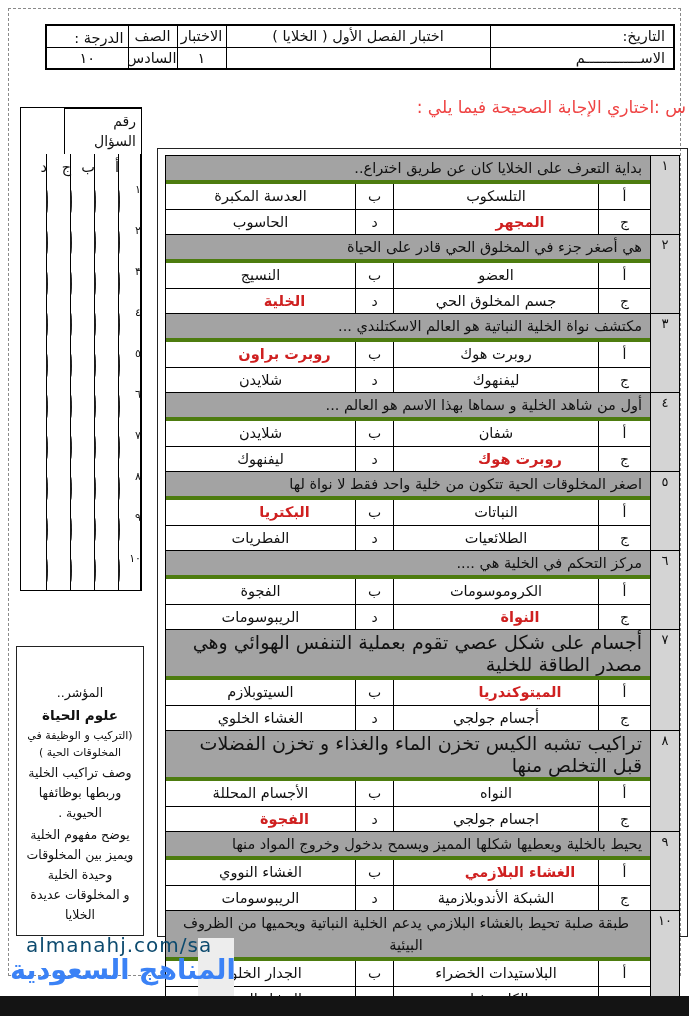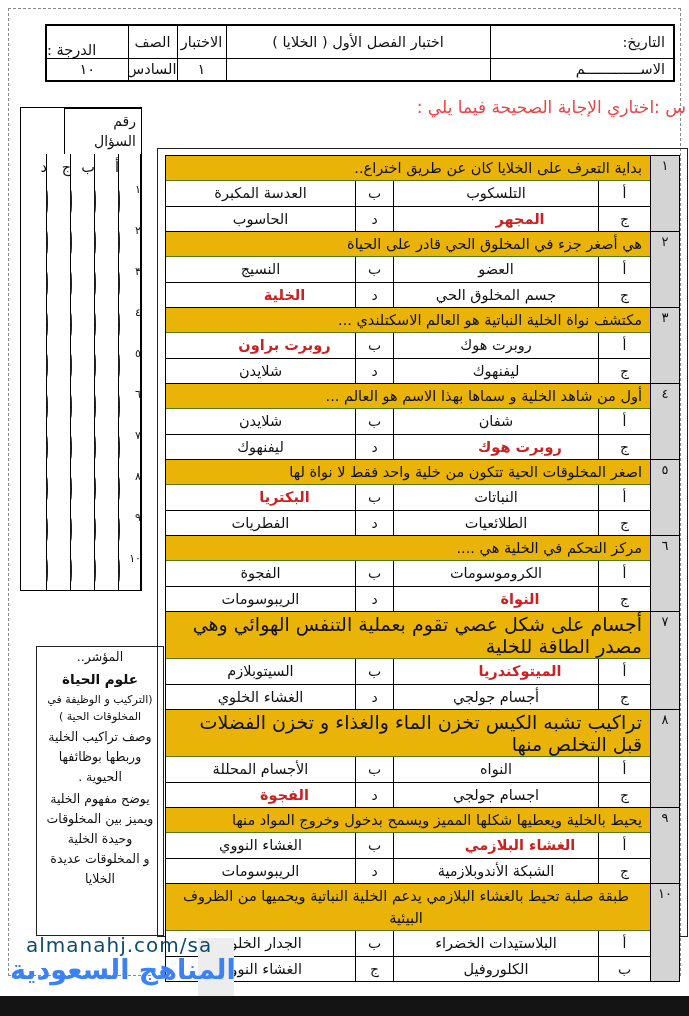--- a/index.html
+++ b/index.html
@@ -21,21 +21,21 @@
   .header-table {
     position:absolute; top:24px; left:45px; width:628px;
     border-collapse:collapse; direction:rtl;
     border:2px solid #000;
     table-layout:fixed;
   }
   .header-table td { border:1px solid #000; font-size:14.5px; height:22px; overflow:hidden; white-space:nowrap; }
   .h-date, .h-name { text-align:right; padding-right:8px; }
   .h-title { text-align:center; }
   .h-small { text-align:center; font-size:13.5px; }
-  .h-score-label { text-align:left; vertical-align:top; font-size:9.5px; padding-right:4px; padding-top:16px; }
+  .h-score-label { text-align:right; vertical-align:top; font-size:9.5px; padding-right:4px; padding-top:4px; }
   .h-val { text-align:center; font-size:13.5px; height:24px; }
 
   
   .instruction {
     position:absolute; top:97px; right:3px;
     direction:rtl; font-size:17px; color:#ef4444;
     white-space:nowrap;
   }
 
   
@@ -58,23 +58,23 @@
   .ans-num { font-size:11px; text-align:center; padding-top:2px; }
   .ans-cell { height:41px; display:flex; align-items:center; justify-content:center; }
   .circle {
     display:block; width:23px; height:23px;
     border:1.6px solid #1c1c1c; border-radius:50%;
     background:transparent;
   }
 
   
   .indicator-box {
-    position:absolute; left:36px; top:646px; width:128px; height:290px;
+    position:absolute; left:16px; top:646px; width:128px; height:290px;
     border:1.5px solid #222; direction:rtl;
-    text-align:center;
+    padding-top:36px; text-align:center;
     font-size:12.5px; line-height:20px;
   }
   .ind-line.bold { font-weight:bold; font-size:13.5px; }
   .ind-line.small { font-size:11px; line-height:17px; }
   .ind-line.gap { margin-top:2px; }
 
   
   .questions-box {
     position:absolute; left:157px; top:148px; width:531px; height:789px;
     border:1.2px solid #222; direction:rtl;
@@ -88,22 +88,22 @@
   }
   .question:first-of-type { margin-top:0; }
   .q-num {
     width:29px; flex:0 0 29px;
     background:#d4d4d4;
     border-left:1px solid #000;
     text-align:center; font-size:13px; padding-top:2px;
   }
   .q-main { flex:1 1 auto; min-width:0; }
   .q-header {
-    background:#eab308;
-    border-bottom:1px solid #4d7c0f;
+    background:#a3a3a3;
+    border-bottom:4px solid #4d7c0f;
     min-height:24px; line-height:22px;
     padding:1px 8px 1px 4px;
     font-size:14.5px; text-align:right;
   }
   .q-header.small { font-size:19px; }
   .q-header.center { text-align:center; }
   .q-options {
     display:grid; direction:rtl;
     grid-template-columns:52px 205px 38px 1fr;
   }

